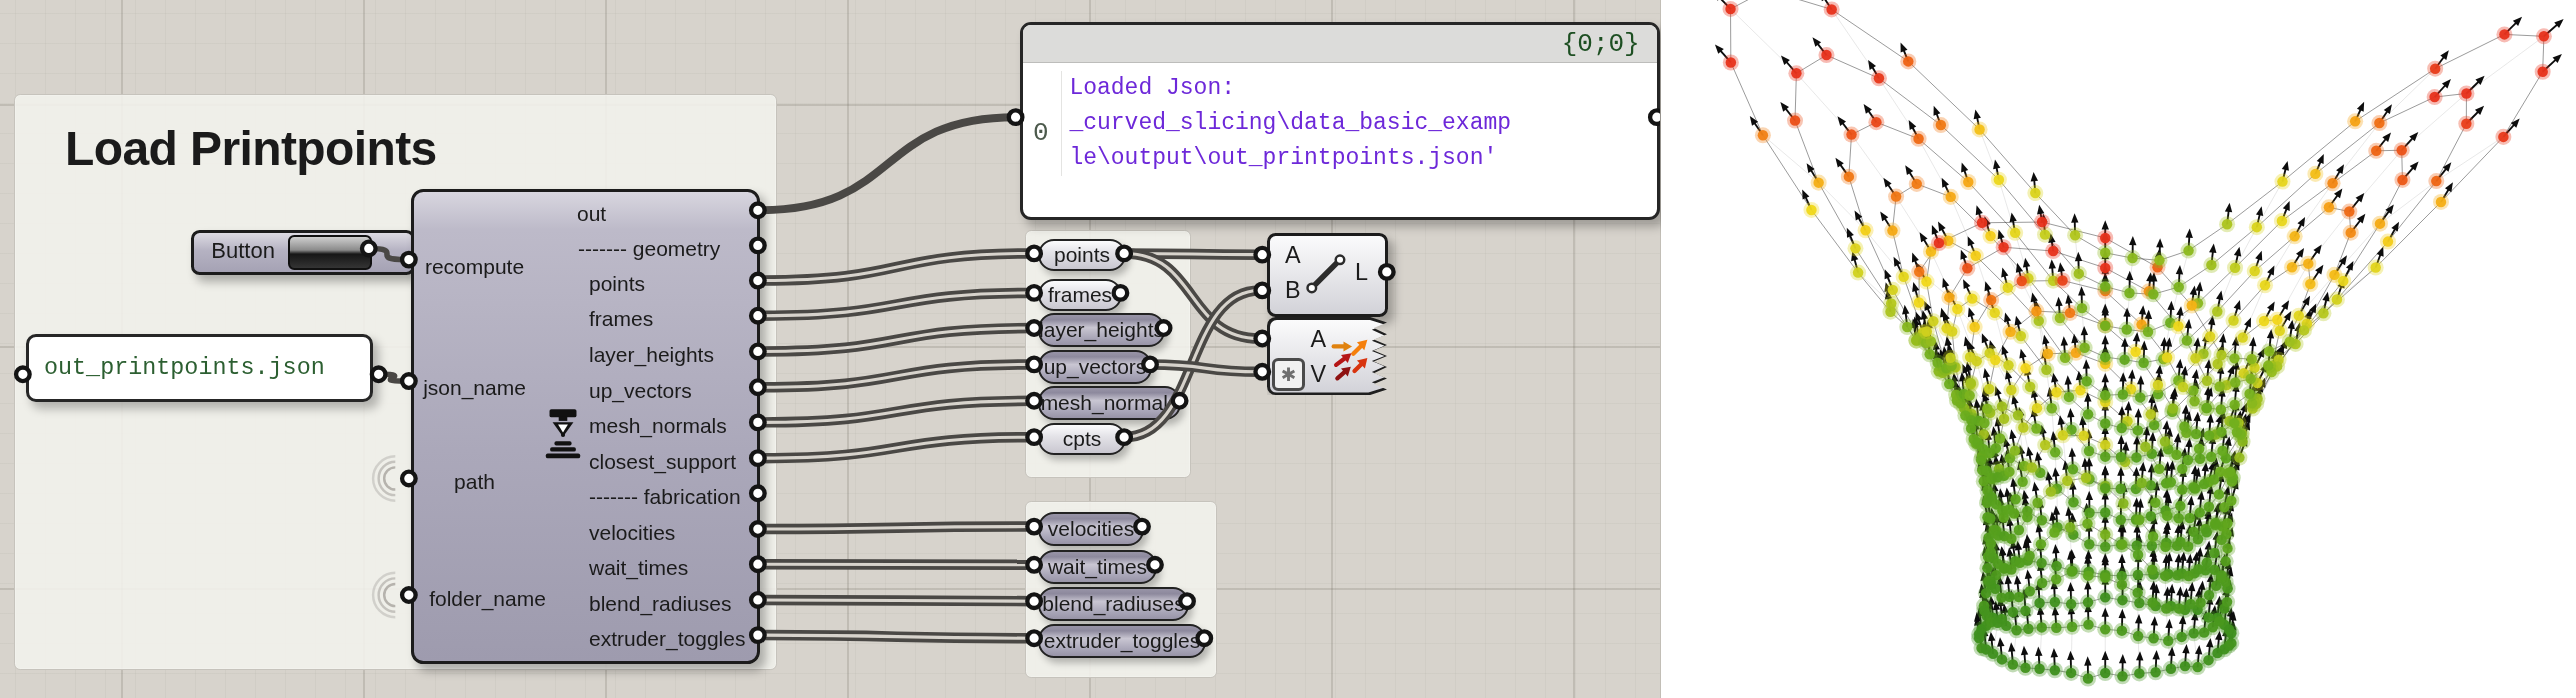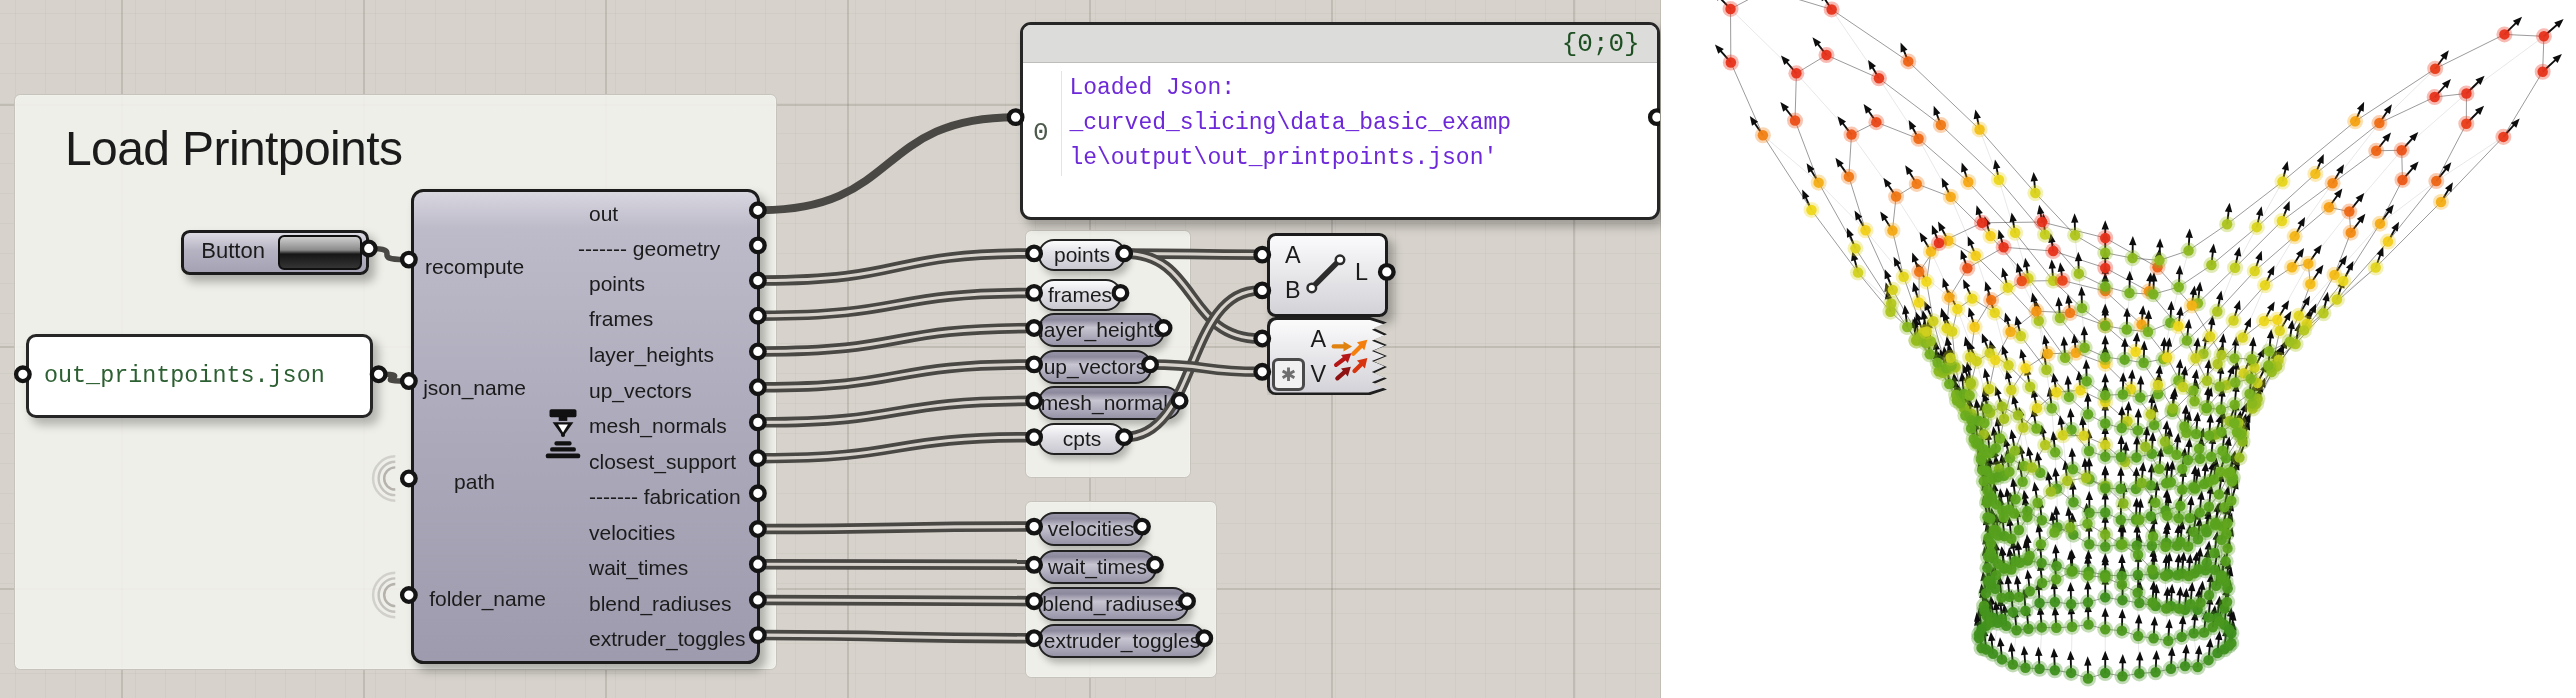--- a/index.html
+++ b/index.html
@@ -15,38 +15,38 @@
       linear-gradient(180deg, rgba(110,105,95,.06) 0 1.2px, transparent 1.2px);
     background-size:242px 100%,100% 242px,30px 100%,100% 30px;
     background-position:121px 0,0 104px,15px 0,0 13px;
     border-right:1.2px solid #c2beb6;}
   #viewport{position:absolute;left:1661px;top:0;width:915px;height:698px;background:#ffffff;}
   .group{position:absolute;background:rgba(243,242,237,.88);
     border:1.2px solid #c6c3bc;border-radius:6.2px;box-shadow:0 0 0 0.6px rgba(255,255,255,.4) inset;}
   #group-main{left:13.6px;top:94px;width:761px;height:574px;}
   #group-caps-a{left:1025px;top:230px;width:164px;height:246px;}
   #group-caps-b{left:1025px;top:501px;width:190px;height:175px;}
-  #group-title{position:absolute;left:65px;top:121px;font-size:48px;font-weight:400;letter-spacing:-0.6px;}
+  #group-title{position:absolute;left:65px;top:121px;font-size:48px;font-weight:700;letter-spacing:-0.6px;}
   
   .comp{position:absolute;border:3.1px solid #1c1c1c;border-radius:11px;
     background:linear-gradient(180deg,#d8d6df 0%,#bdbac9 8%,#aba8ba 55%,#9e9bae 100%);
     box-shadow:5.6px 6.8px 10px rgba(0,0,0,.28);}
   .lightcomp{background:linear-gradient(180deg,#fbfbfc 0%,#e9e9ec 45%,#d2d2d8 100%);}
   .lbl{position:absolute;height:30px;line-height:30px;font-size:21px;white-space:nowrap;}
   .rlbl{text-align:center;}
   
   #loader{left:411px;top:189px;width:343px;height:469px;border-radius:12.3px;}
   
-  #btn-comp{left:181px;top:230px;width:182px;height:39px;border-radius:8.6px;
-    background:linear-gradient(180deg,#dddbe3 0%,#b5b2c2 45%,#a5a2b4 100%);}
+  #btn-comp{left:191px;top:230px;width:182px;height:39px;border-radius:8.6px;
+    background:linear-gradient(180deg,#dddbe3 0%,#b5b2c2 45%,#a5a2b4 100%);padding-left:36px;}
   #btn-face{position:absolute;left:94px;top:1.9px;width:80px;height:31px;border-radius:6.2px;
     border:2.5px solid #101010;
     background:linear-gradient(180deg,#cfcfcf 0%,#8b8b8b 42%,#161616 55%,#343434 100%);}
   
-  #file-panel{left:26px;top:334px;width:347px;height:84px;border-radius:10px;
+  #file-panel{left:26px;top:334px;width:347px;height:68px;border-radius:10px;
     background:#ffffff;border:3.1px solid #262626;box-shadow:5.6px 6.8px 10px rgba(0,0,0,.25);
     font-family:"Liberation Mono",monospace;font-size:23.4px;color:#2c5f31;
     display:flex;align-items:center;padding-left:15px;box-sizing:border-box;}
   
   #json-panel{position:absolute;left:1020px;top:21.6px;width:634px;height:192px;
     background:#ffffff;border:3.7px solid #262626;border-radius:11px;
     box-shadow:5.6px 6.8px 10px rgba(0,0,0,.25);overflow:hidden;}
   #json-head{position:absolute;left:0;top:0;width:100%;height:38px;background:#dcdcda;
     border-bottom:1.2px solid #bdbdbb;font-family:"Liberation Mono",monospace;font-size:26px;
     color:#1d4f22;text-align:right;line-height:38px;padding-right:17.3px;box-sizing:border-box;}
@@ -97,21 +97,21 @@
 
     <div class="comp" id="file-panel">
       <span>out_printpoints.json</span>
     </div>
 
     <div class="comp" id="loader">
       <div class="lbl rlbl" style="left:0;width:121px;top:60px;">recompute</div>
       <div class="lbl rlbl" style="left:0;width:121px;top:181px;">json_name</div>
       <div class="lbl rlbl" style="left:0;width:121px;top:275px;">path</div>
       <div class="lbl rlbl" style="left:13px;width:121px;top:392px;">folder_name</div>
-      <div class="lbl" style="left:175px;top:6.8px;">out</div>
+      <div class="lbl" style="left:163px;top:6.8px;">out</div>
       <div class="lbl" style="left:164px;top:42px;">------- geometry</div>
       <div class="lbl" style="left:175px;top:77px;">points</div>
       <div class="lbl" style="left:175px;top:112px;">frames</div>
       <div class="lbl" style="left:175px;top:148px;">layer_heights</div>
       <div class="lbl" style="left:175px;top:184px;">up_vectors</div>
       <div class="lbl" style="left:175px;top:219px;">mesh_normals</div>
       <div class="lbl" style="left:175px;top:255px;text-align:center;">closest_support</div>
       <div class="lbl" style="left:175px;top:290px;">------- fabrication</div>
       <div class="lbl" style="left:175px;top:326px;">velocities</div>
       <div class="lbl" style="left:175px;top:361px;">wait_times</div>

